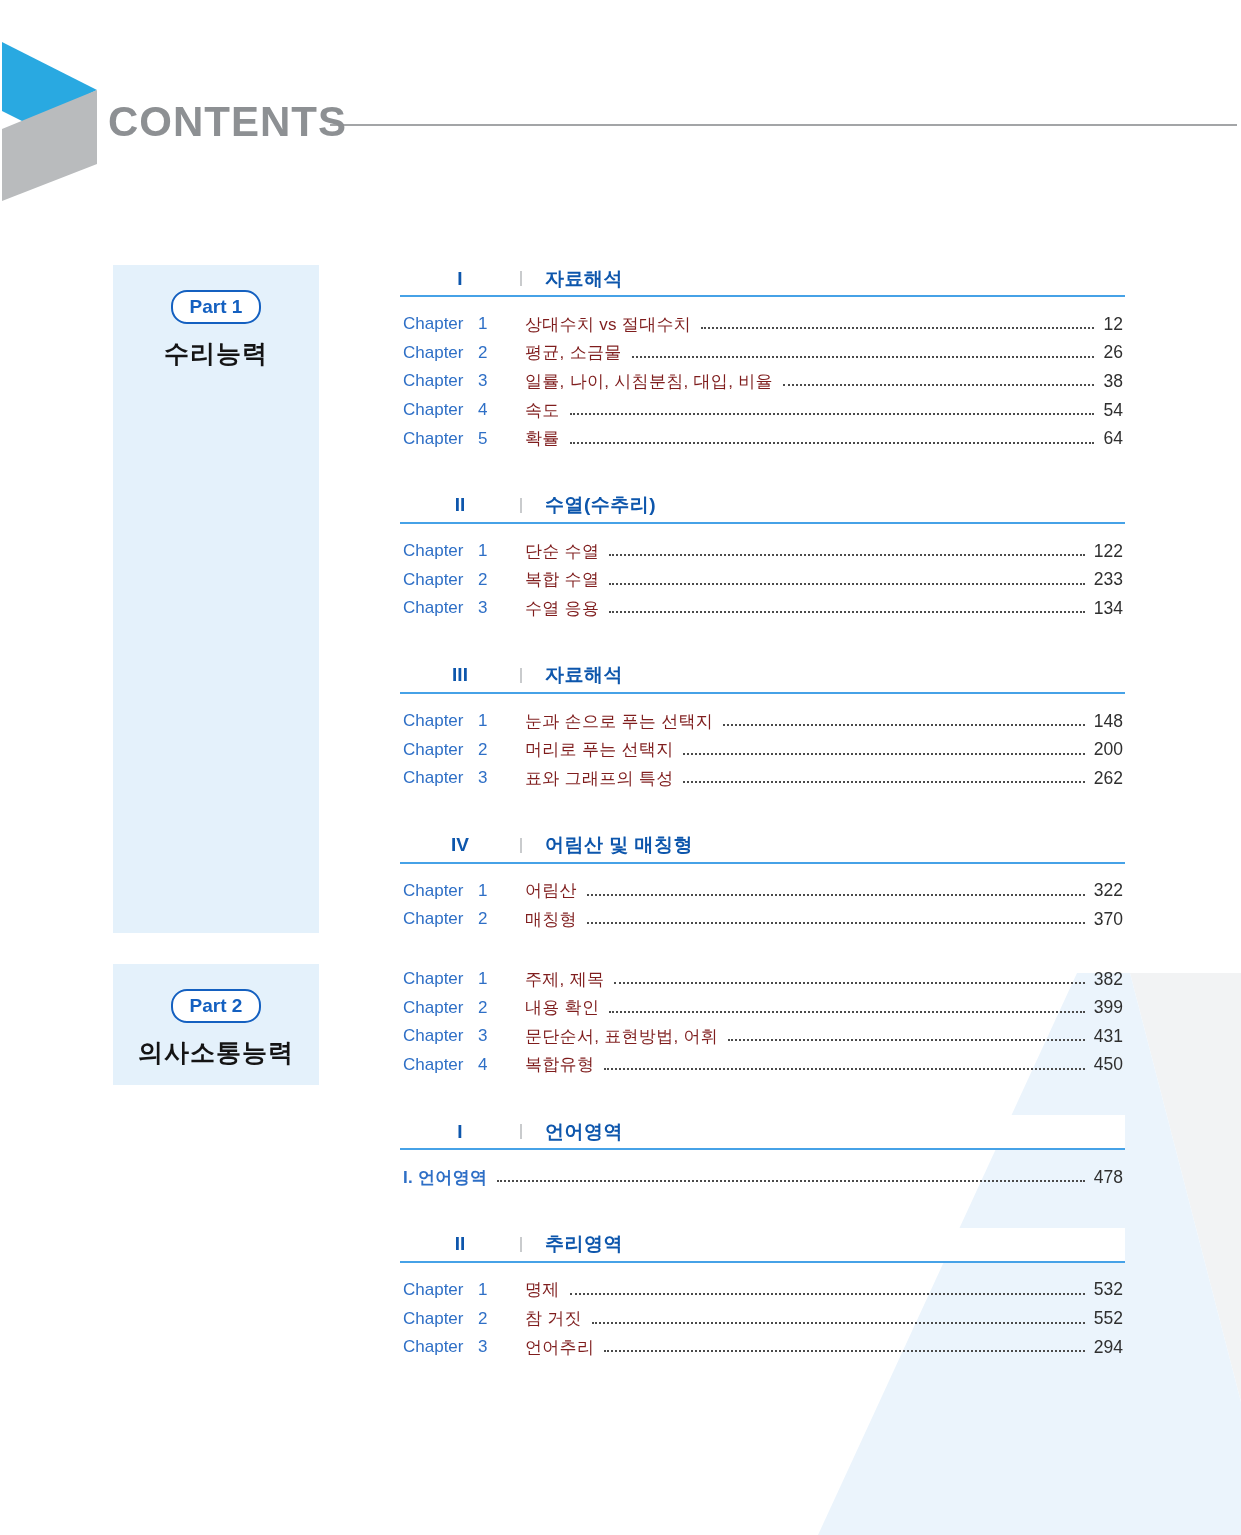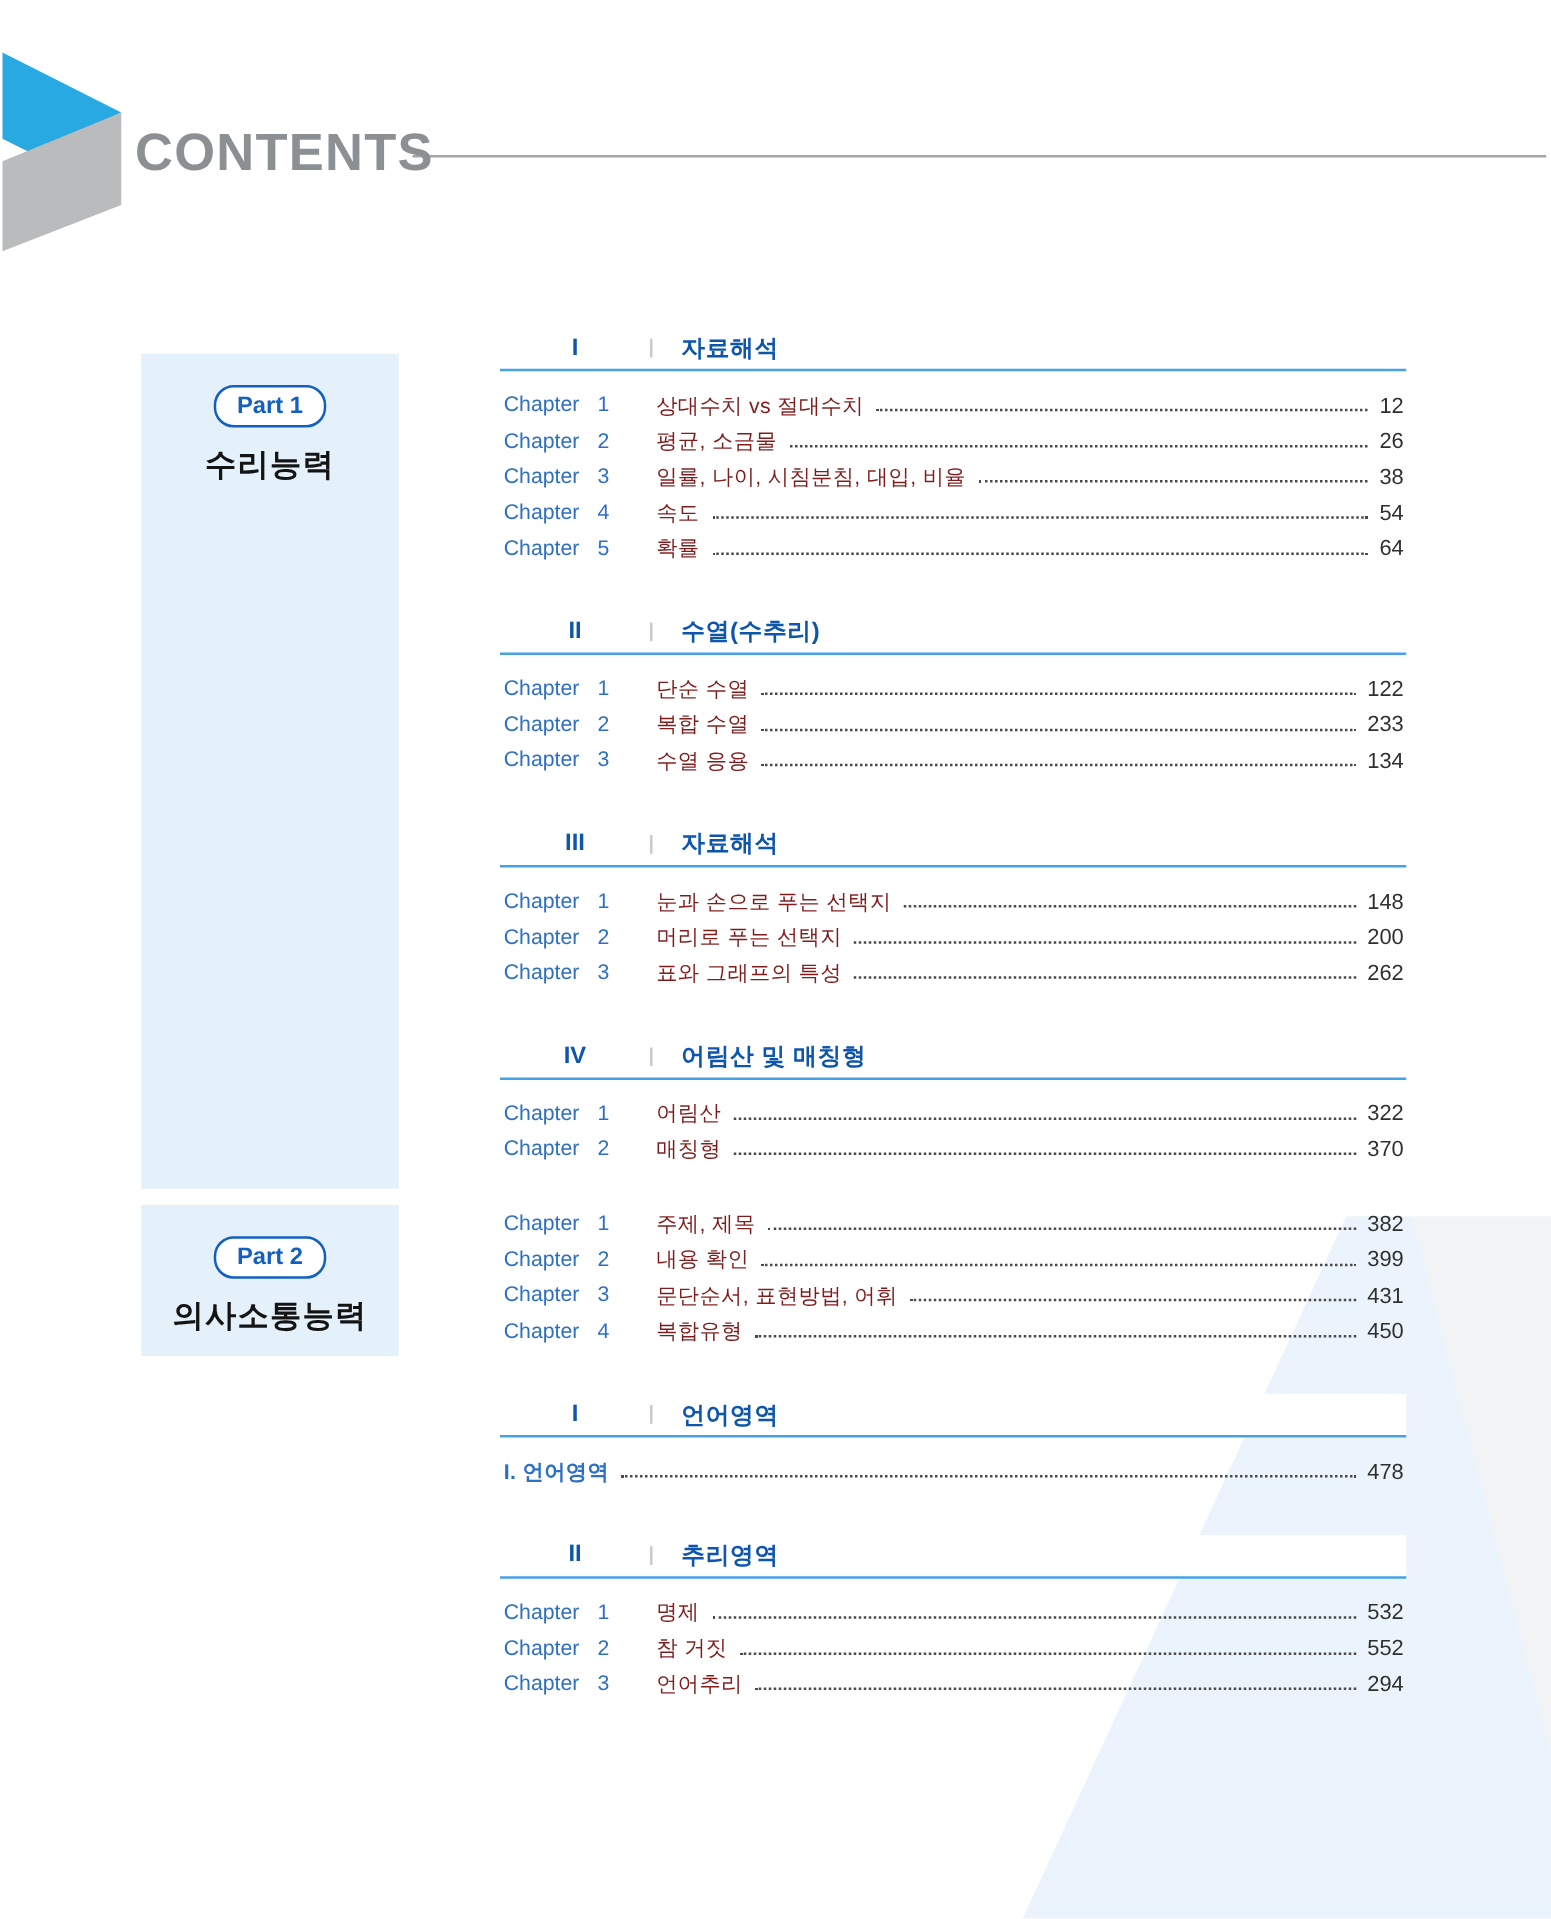--- a/index.html
+++ b/index.html
@@ -14,21 +14,21 @@
   .hdr-title {
     position:absolute; left:108px; top:101px; z-index:2;
     font-size:42px; line-height:1; letter-spacing:1px; color:#8d9093; font-weight:700;
   }
   .hdr-rule { position:absolute; left:330px; top:124px; width:907px; height:2px; background:#a3a5a7; z-index:1; }
   
   .part-box {
     position:absolute; left:113px; width:206px; background:#e4f1fb; z-index:1;
     display:flex; flex-direction:column; align-items:center; padding-top:25px; box-sizing:border-box;
   }
-  .part-1 { top:283px; height:668px; }
+  .part-1 { top:265px; height:668px; }
   .part-2 { top:964px; height:121px; }
   .part-3 { top:1109px; height:237px; }
   .part-pill {
     background:#ffffff; border:2px solid #1460c0; color:#1460c0;
     font-weight:700; font-size:19px; line-height:1; padding:5px 17px 6px; border-radius:16px;
   }
   .part-label { margin-top:13px; font-weight:700; font-size:25px; color:#141414; letter-spacing:1px; white-space:nowrap; }
   
   .toc { position:absolute; left:400px; top:262px; width:725px; z-index:1; }
   .sec { margin-top:36px; }

